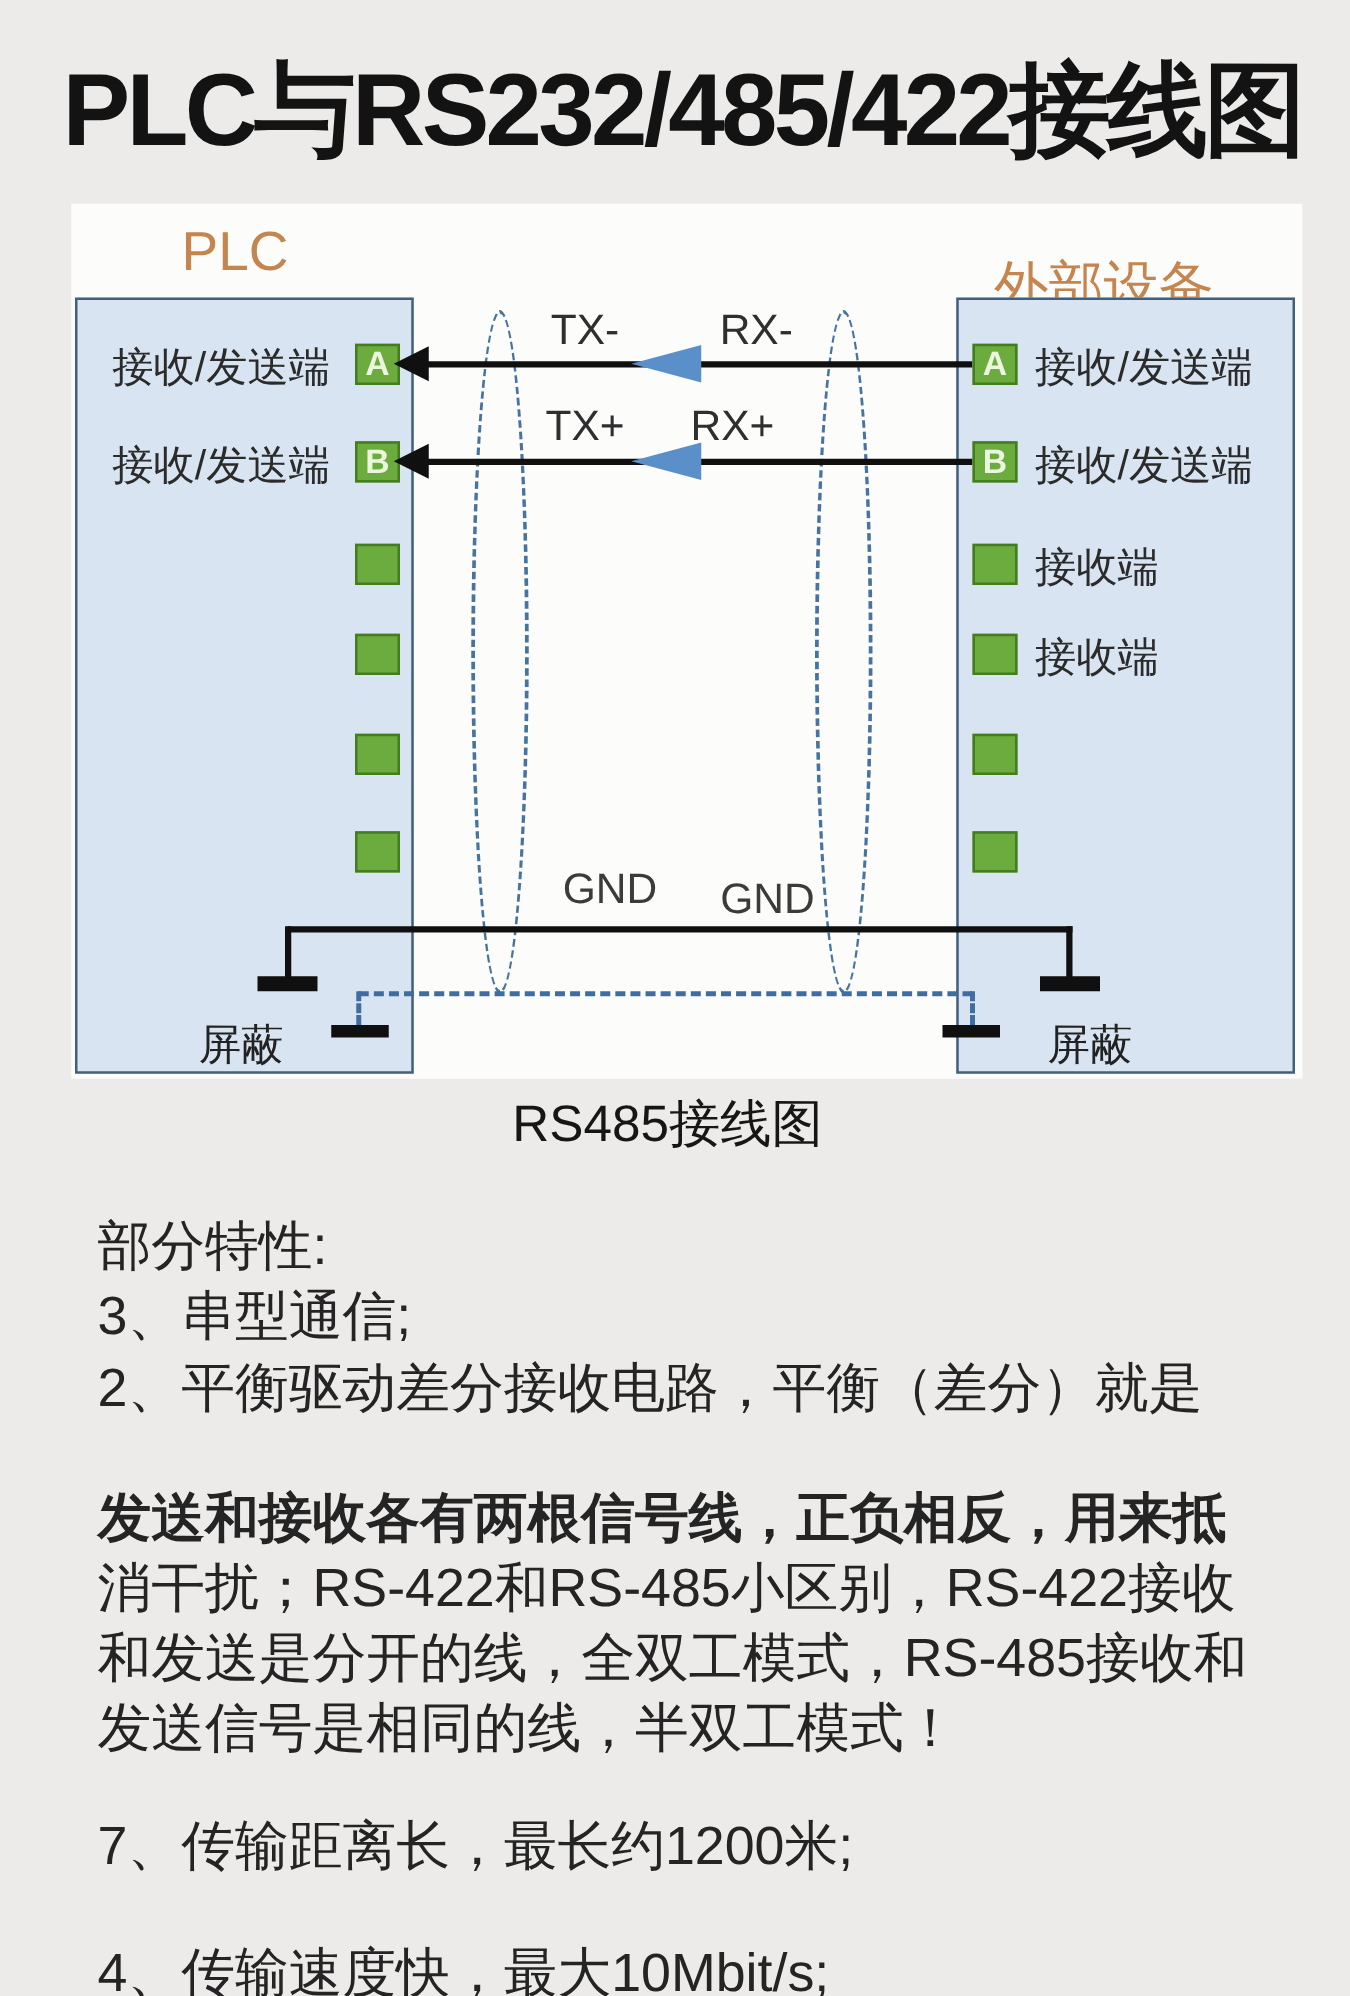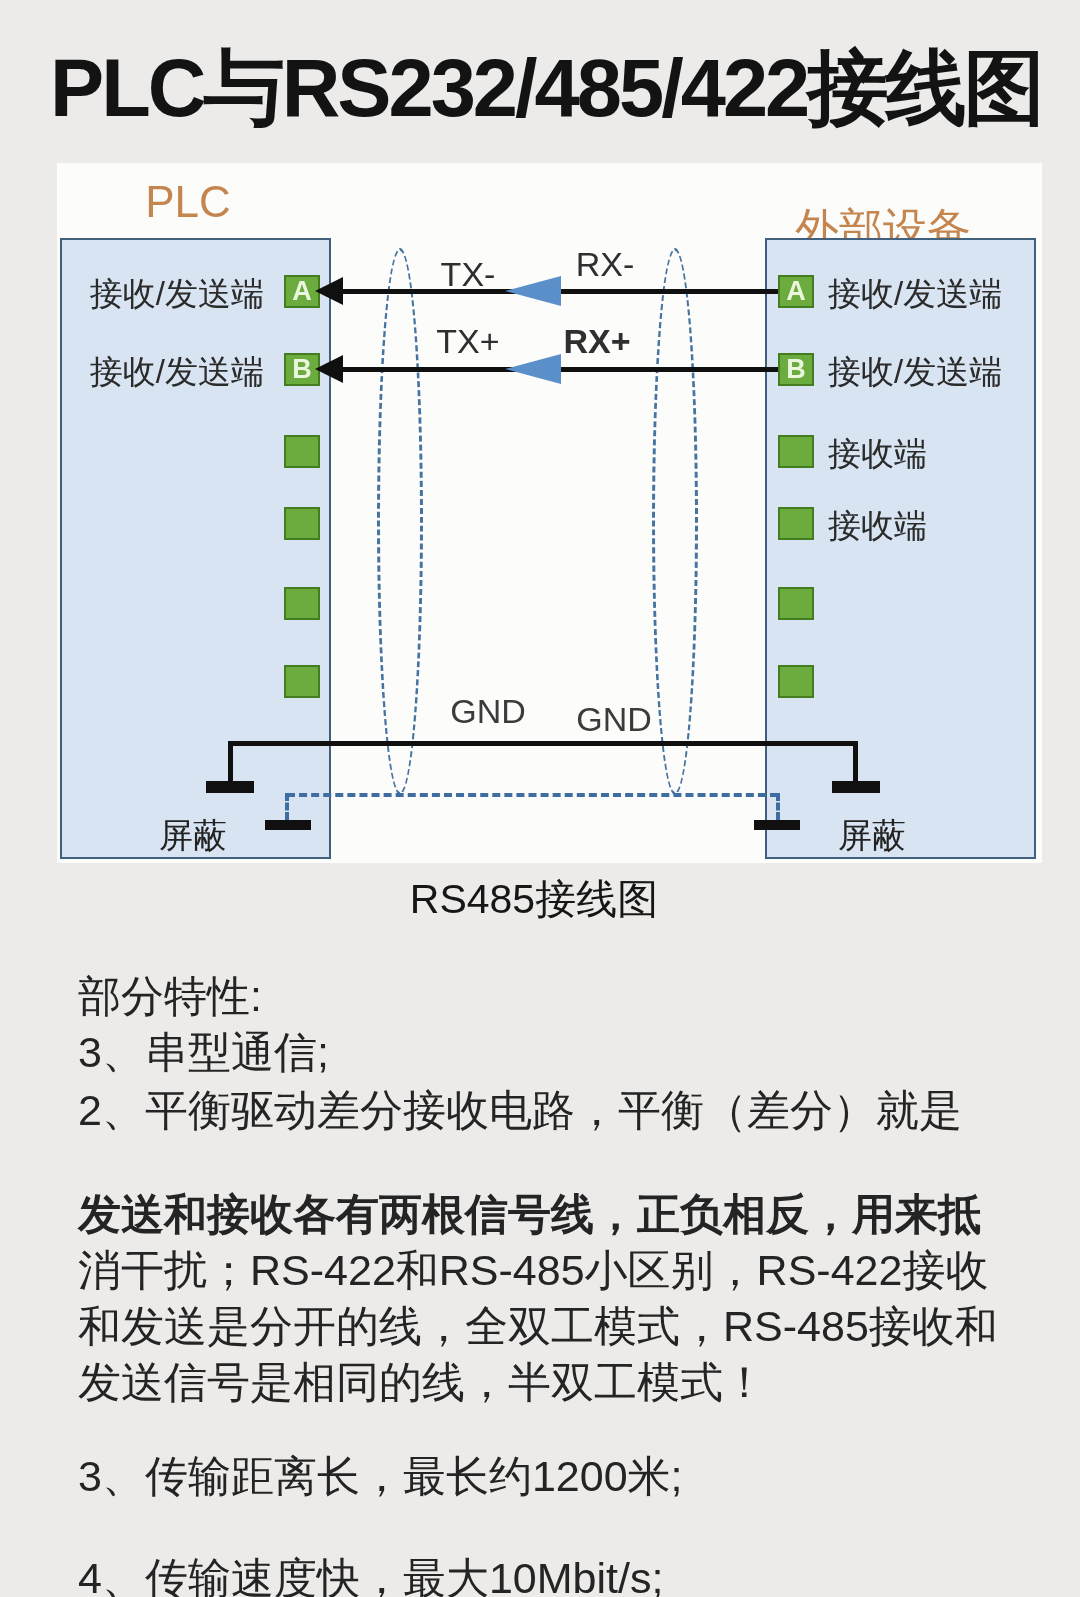--- a/index.html
+++ b/index.html
@@ -85,32 +85,32 @@
   <div class="abs ellipse" style="left:320px;top:85px;"></div>
   <div class="abs ellipse" style="left:595px;top:85px;"></div>
 
   <div class="abs row-label left" style="left:10px;top:109px;">接收/发送端</div>
   <div class="abs terminal" style="left:227px;top:112px;">A</div>
   <div class="abs wire" style="left:268px;top:126px;width:453px;"></div>
   <div class="abs arrow-black" style="left:258px;top:114px;"></div>
   <div class="abs arrow-blue" style="left:448px;top:113px;"></div>
   <div class="abs terminal" style="left:721px;top:112px;">A</div>
   <div class="abs row-label right" style="left:771px;top:109px;">接收/发送端</div>
-  <div class="abs signal-label" style="left:351px;top:92px;">TX-</div>
+  <div class="abs signal-label" style="left:351px;top:82px;">TX-</div>
   <div class="abs signal-label" style="left:488px;top:82px;">RX-</div>
 
   <div class="abs row-label left" style="left:10px;top:187px;">接收/发送端</div>
   <div class="abs terminal" style="left:227px;top:190px;">B</div>
   <div class="abs wire" style="left:268px;top:204px;width:453px;"></div>
   <div class="abs arrow-black" style="left:258px;top:192px;"></div>
   <div class="abs arrow-blue" style="left:448px;top:191px;"></div>
   <div class="abs terminal" style="left:721px;top:190px;">B</div>
   <div class="abs row-label right" style="left:771px;top:187px;">接收/发送端</div>
   <div class="abs signal-label" style="left:351px;top:159px;">TX+</div>
-  <div class="abs signal-label" style="left:480px;top:159px;font-weight:bold;">RX+</div>
+  <div class="abs signal-label" style="left:469px;top:159px;">RX+</div>
 
   <div class="abs terminal" style="left:227px;top:272px;"></div>
   <div class="abs terminal" style="left:721px;top:272px;"></div>
   <div class="abs row-label right" style="left:771px;top:269px;">接收端</div>
 
   <div class="abs terminal" style="left:227px;top:344px;"></div>
   <div class="abs terminal" style="left:721px;top:344px;"></div>
   <div class="abs row-label right" style="left:771px;top:341px;">接收端</div>
 
   <div class="abs terminal" style="left:227px;top:424px;"></div>
@@ -143,14 +143,14 @@
 
 <div class="abs feat" style="top:968px;">部分特性:</div>
 <div class="abs feat" style="top:1024px;">3、串型通信;</div>
 
 <div class="abs feat" style="top:1082px;">2、平衡驱动差分接收电路，平衡（差分）就是</div>
 <div class="abs feat" style="top:1186px;font-weight:bold;">发送和接收各有两根信号线，正负相反，用来抵</div>
 <div class="abs feat" style="top:1242px;">消干扰；RS-422和RS-485小区别，RS-422接收</div>
 <div class="abs feat" style="top:1298px;">和发送是分开的线，全双工模式，RS-485接收和</div>
 <div class="abs feat" style="top:1354px;">发送信号是相同的线，半双工模式！</div>
 
-<div class="abs feat" style="top:1448px;">3、传输距离长，最长约1200米;</div>
+<div class="abs feat" style="top:1448px;">7、传输距离长，最长约1200米;</div>
 <div class="abs feat" style="top:1550px;">4、传输速度快，最大10Mbit/s;</div>
 
 </body></html>

